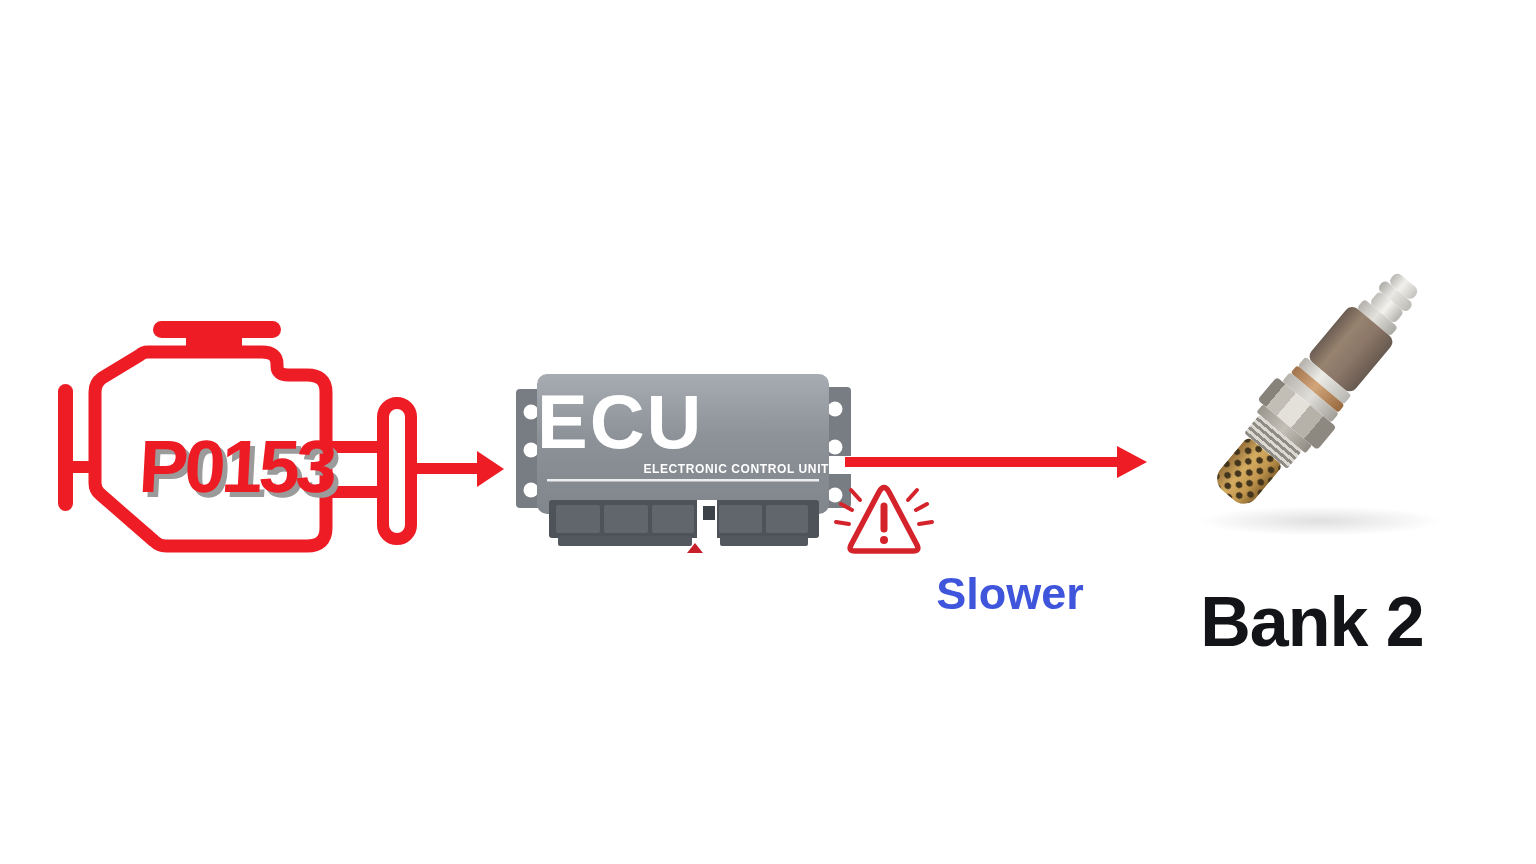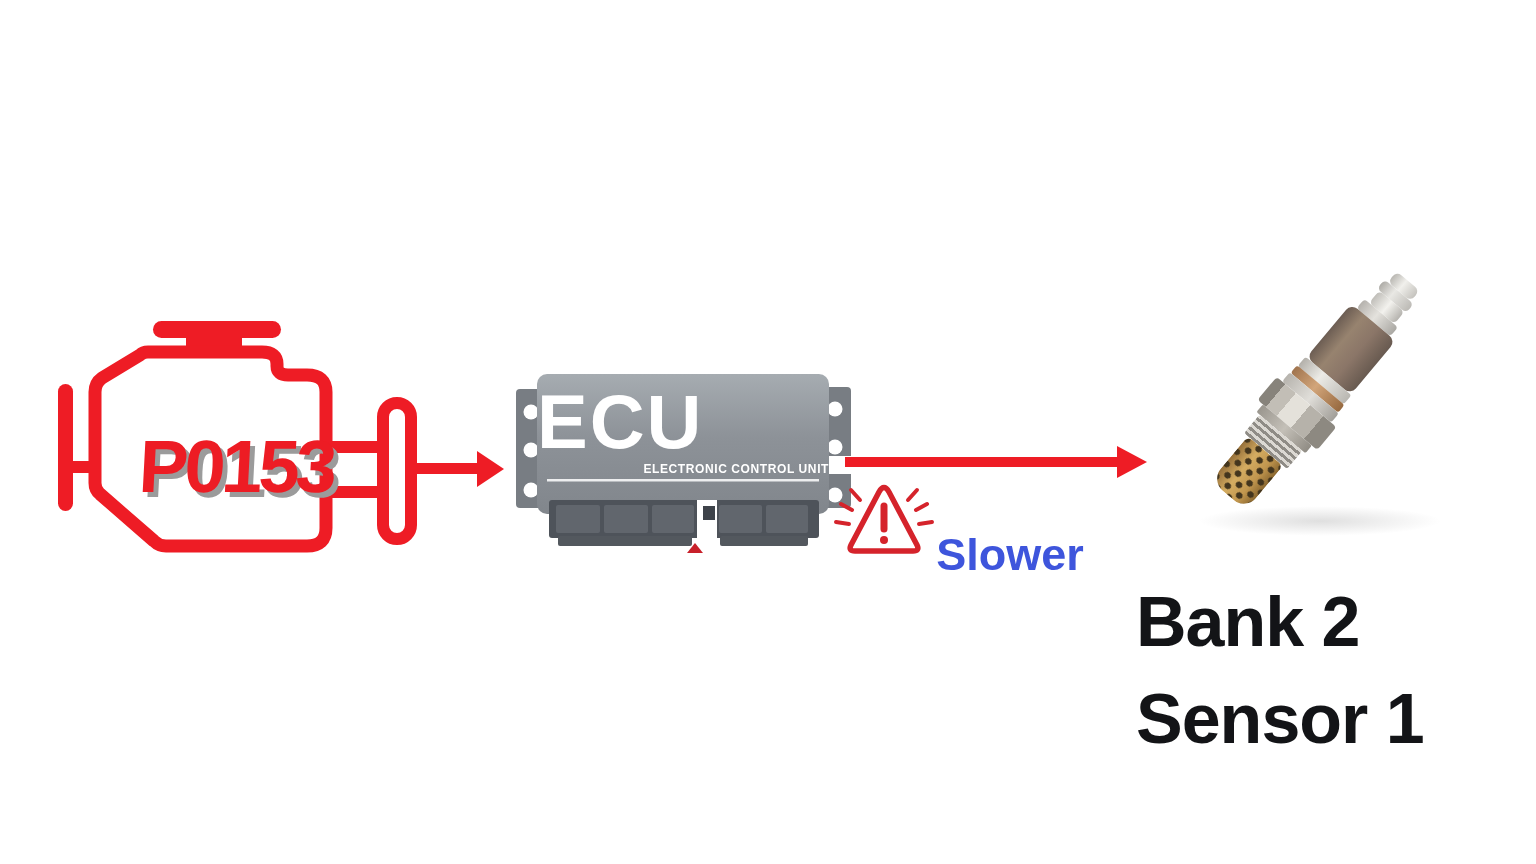--- a/index.html
+++ b/index.html
@@ -29,28 +29,28 @@
     text-align:right;color:#ffffff;font-weight:bold;font-size:12px;line-height:16px;
     letter-spacing:0.6px;
   }
 
   
   .signal-label{
     position:absolute;left:870px;top:303px;width:340px;
     text-align:center;color:#3E55DC;font-weight:bold;font-size:56px;line-height:71px;
   }
   .slower-label{
-    position:absolute;left:898px;top:530px;width:224px;
+    position:absolute;left:898px;top:569px;width:224px;
     text-align:center;color:#3E55DC;font-weight:bold;font-size:45px;line-height:50px;
   }
 
   
   .bank-label{
     position:absolute;left:1136px;top:574px;width:352px;
-    color:#131417;font-weight:600;font-size:70px;line-height:97px;
+    text-align:center;color:#131417;font-weight:600;font-size:70px;line-height:97px;
     letter-spacing:-1px;
   }
 
   
   .o2-sensor{
     position:absolute;left:1265px;top:247px;width:100px;height:290px;
     transform:rotate(40deg);
     display:flex;flex-direction:column;align-items:center;
   }
   .o2-sensor .p{flex:0 0 auto;}
@@ -185,16 +185,15 @@
   <div class="dtc-code">P0153</div>
 
   <div class="ecu-title">ECU</div>
   <div class="ecu-subtitle">ELECTRONIC CONTROL UNIT</div>
 
 
   <div class="slower-label">Slower</div>
 
   <div class="bank-label">
     <div>Bank 2</div>
-    <div>Sensor 1</div>
   </div>
 
 </div>
 
 </body></html>

